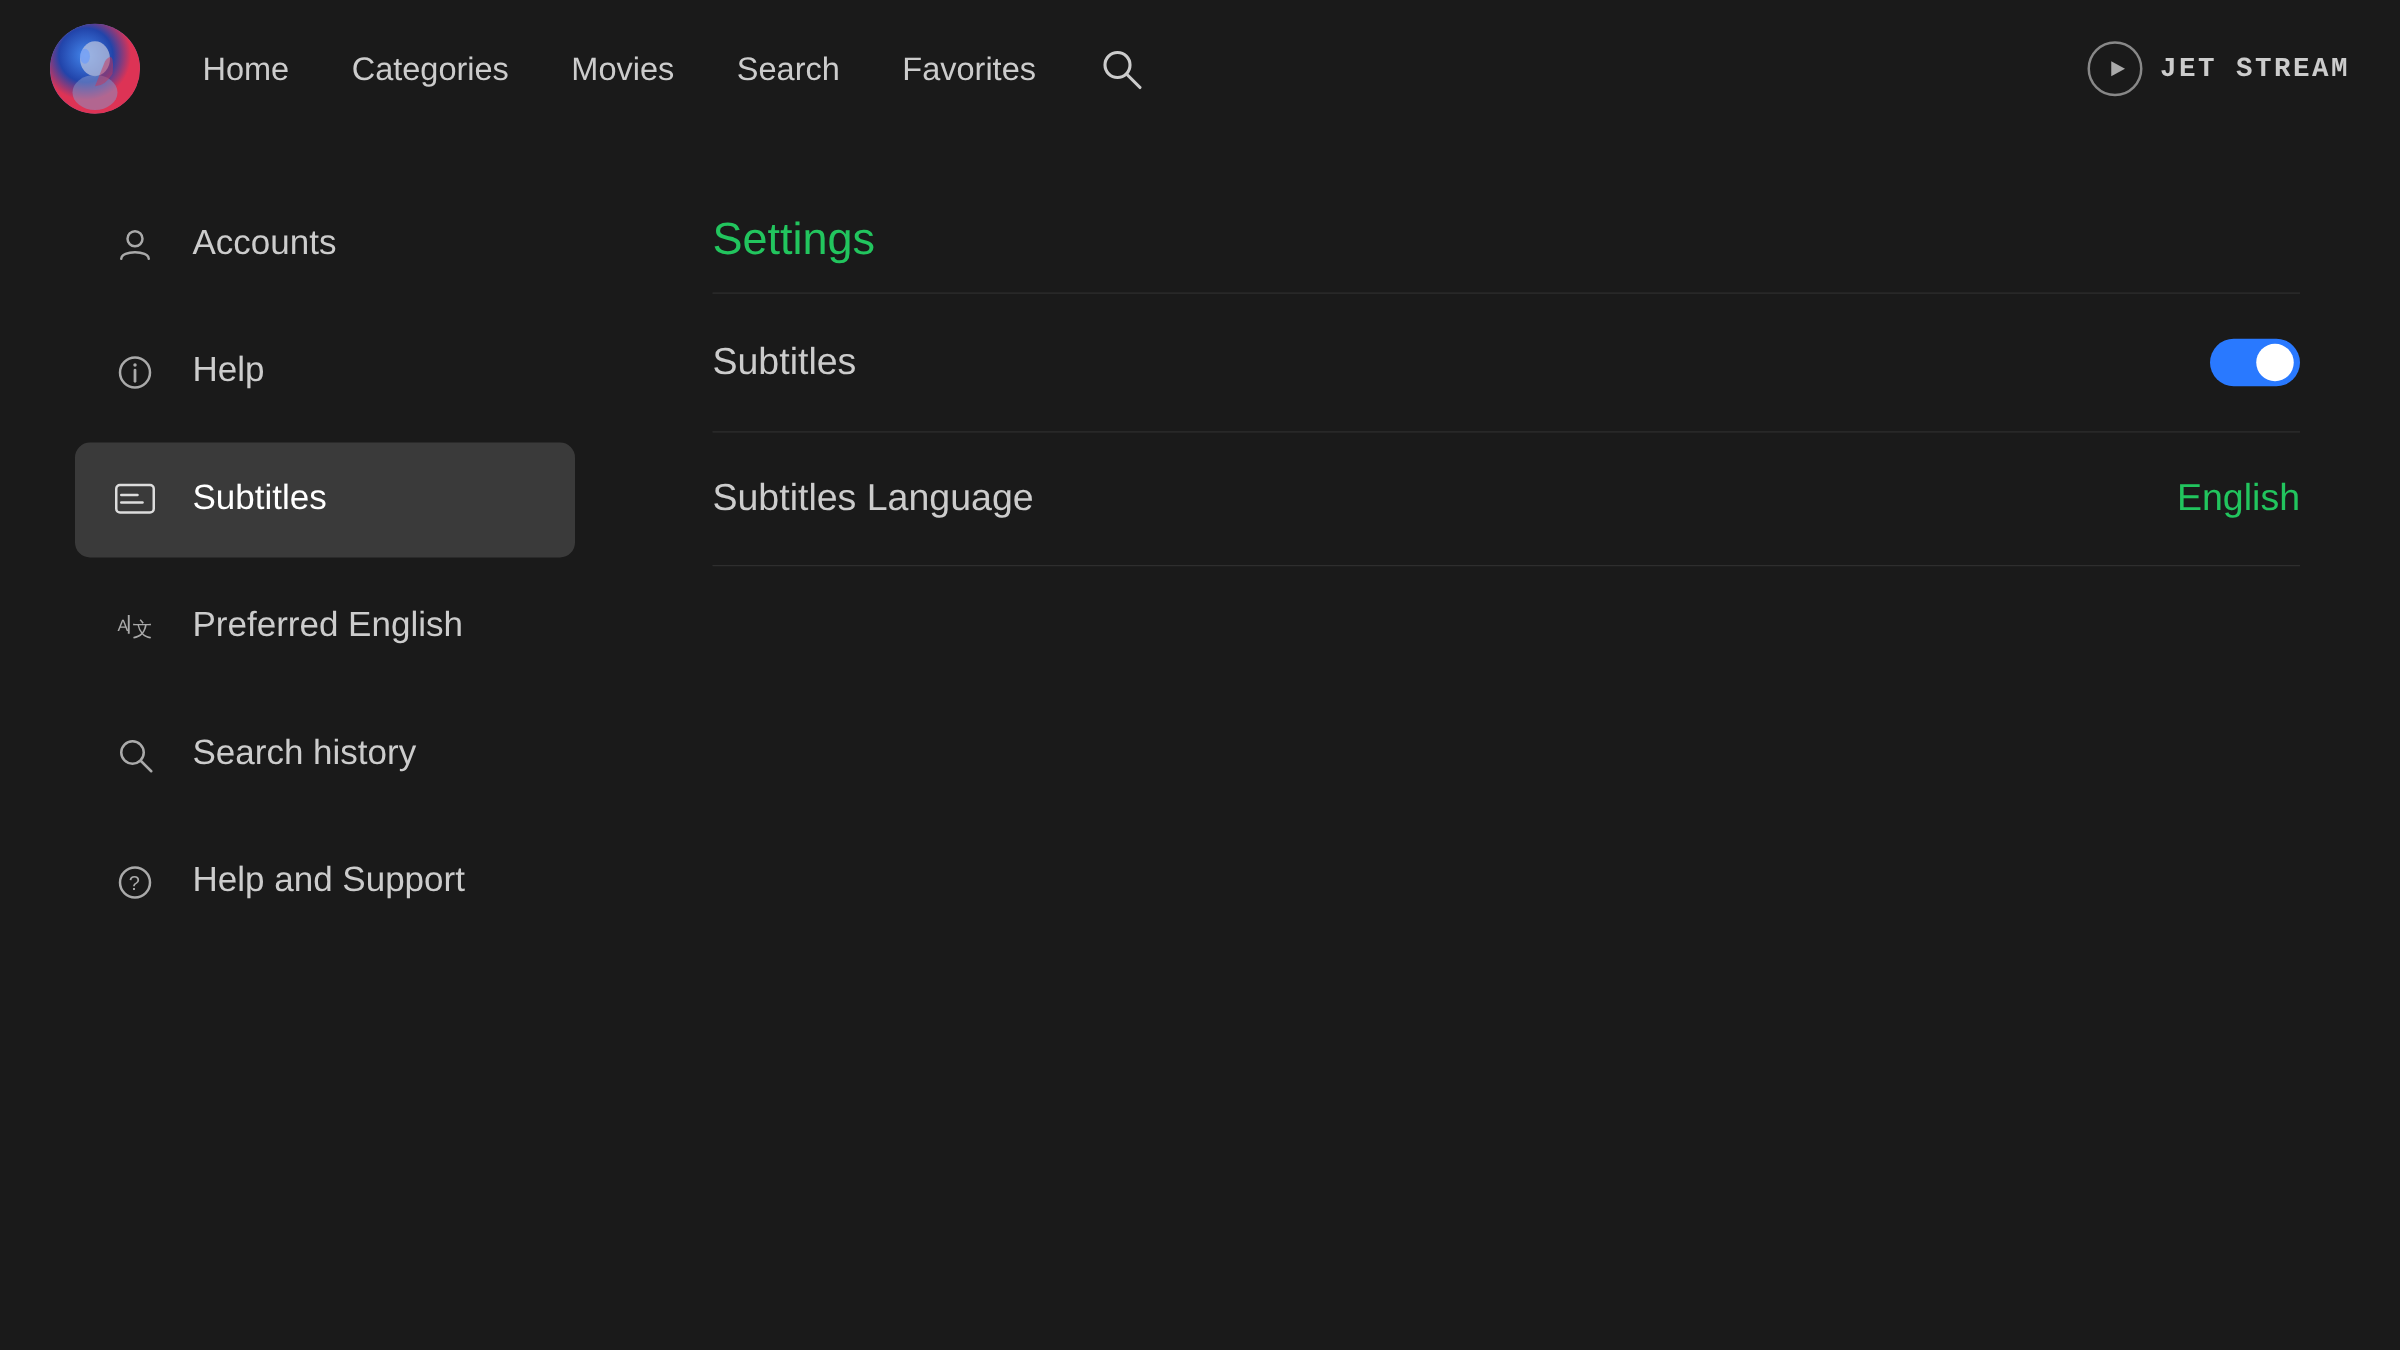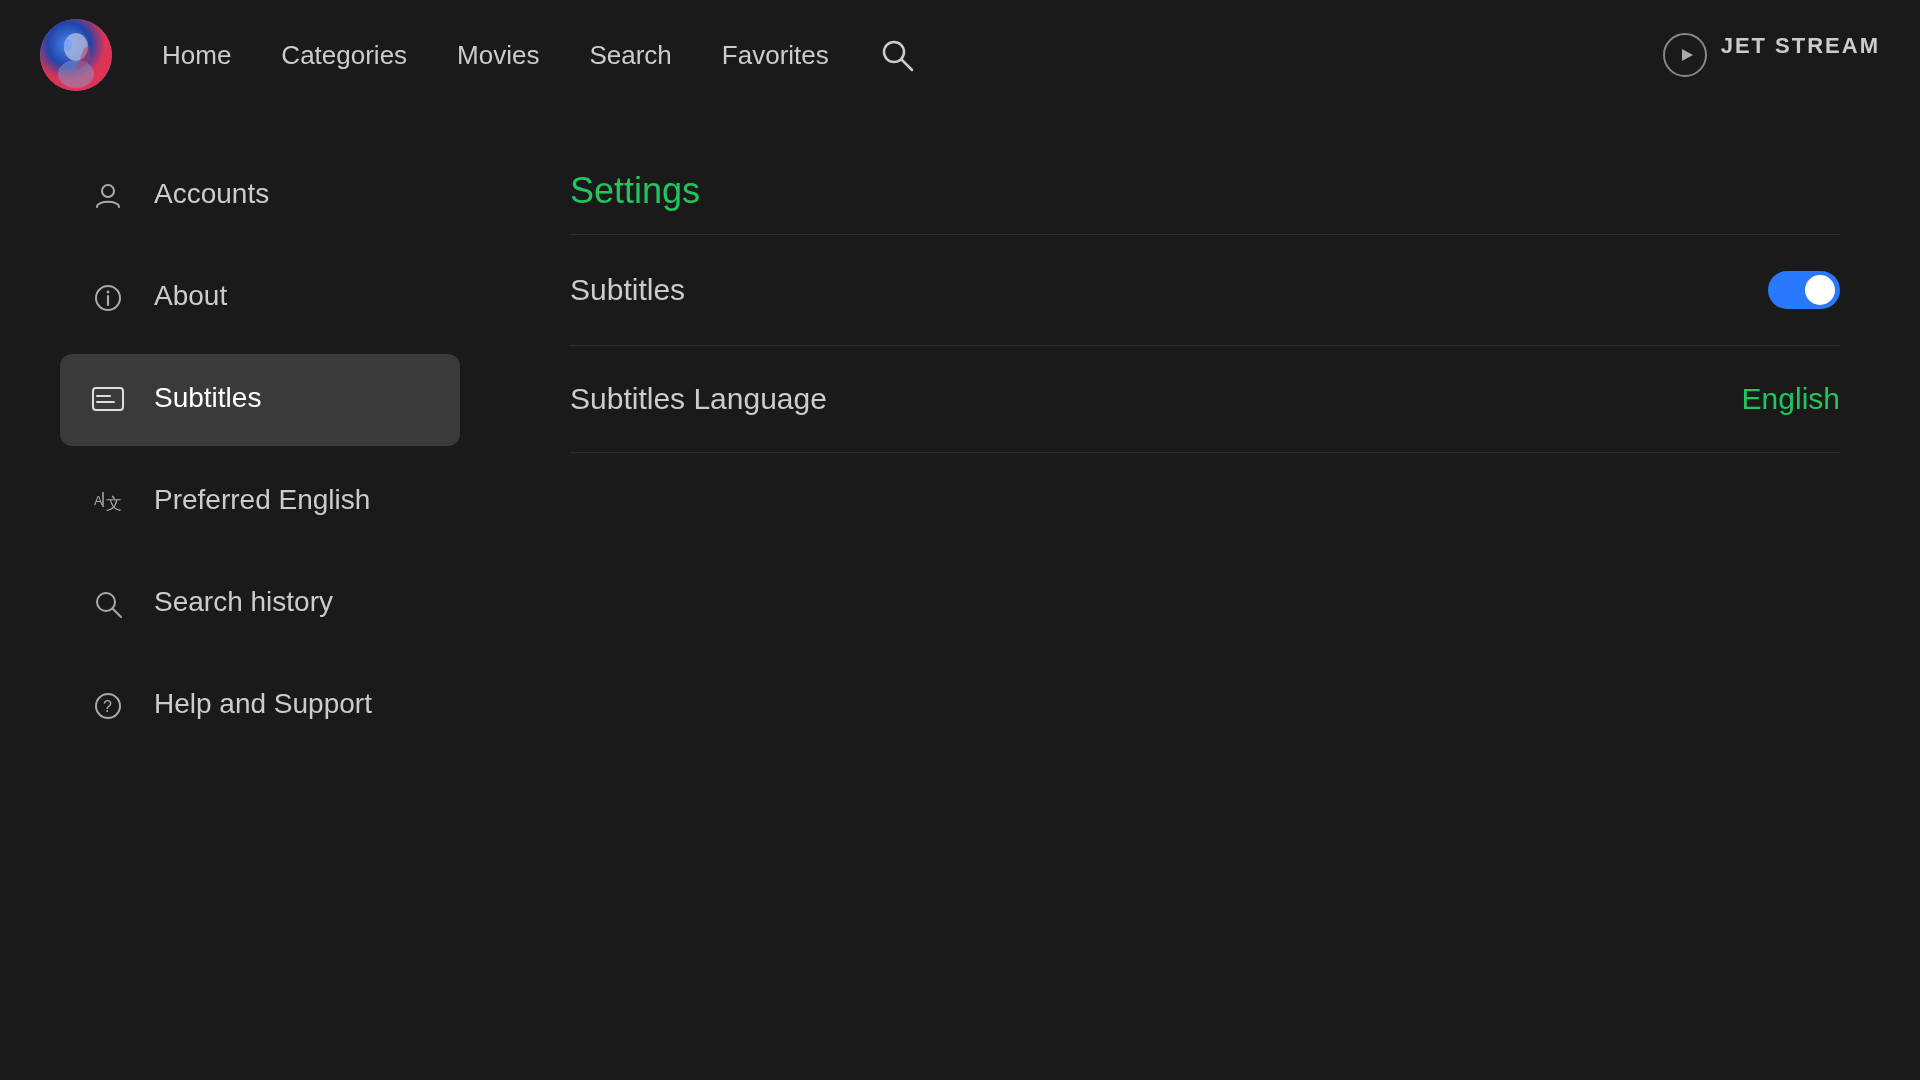--- a/index.html
+++ b/index.html
@@ -61,21 +61,23 @@
 
     .nav-search-icon {
       color: #cccccc;
       cursor: pointer;
       display: flex;
       align-items: center;
     }
 
     .brand-area {
       display: flex;
+      align-items: center;
       gap: 14px;
+      font-family: Liberation Mono, monospace;
     }
 
     .brand-play-icon {
       width: 44px;
       height: 44px;
       border-radius: 50%;
       border: 2px solid #888;
       display: flex;
       align-items: center;
       justify-content: center;
@@ -256,21 +258,21 @@
     </div>
 
     <div class="sidebar-item">
       <span class="sidebar-icon">
         <svg width="30" height="30" viewBox="0 0 30 30" fill="none">
           <circle cx="15" cy="15" r="12" stroke="#aaaaaa" stroke-width="2" fill="none"></circle>
           <line x1="15" y1="13" x2="15" y2="22" stroke="#aaaaaa" stroke-width="2.2" stroke-linecap="round"></line>
           <circle cx="15" cy="9" r="1.4" fill="#aaaaaa"></circle>
         </svg>
       </span>
-      <span>About</span>
+      <span>Help</span>
     </div>
 
     <div class="sidebar-item active">
       <span class="sidebar-icon">
         <svg width="32" height="28" viewBox="0 0 32 28" fill="none">
           <rect x="1" y="2" width="30" height="22" rx="3" stroke="#dddddd" stroke-width="2" fill="none"></rect>
           <line x1="5" y1="10" x2="18" y2="10" stroke="#dddddd" stroke-width="2" stroke-linecap="round"></line>
           <line x1="5" y1="16" x2="22" y2="16" stroke="#dddddd" stroke-width="2" stroke-linecap="round"></line>
         </svg>
       </span>

